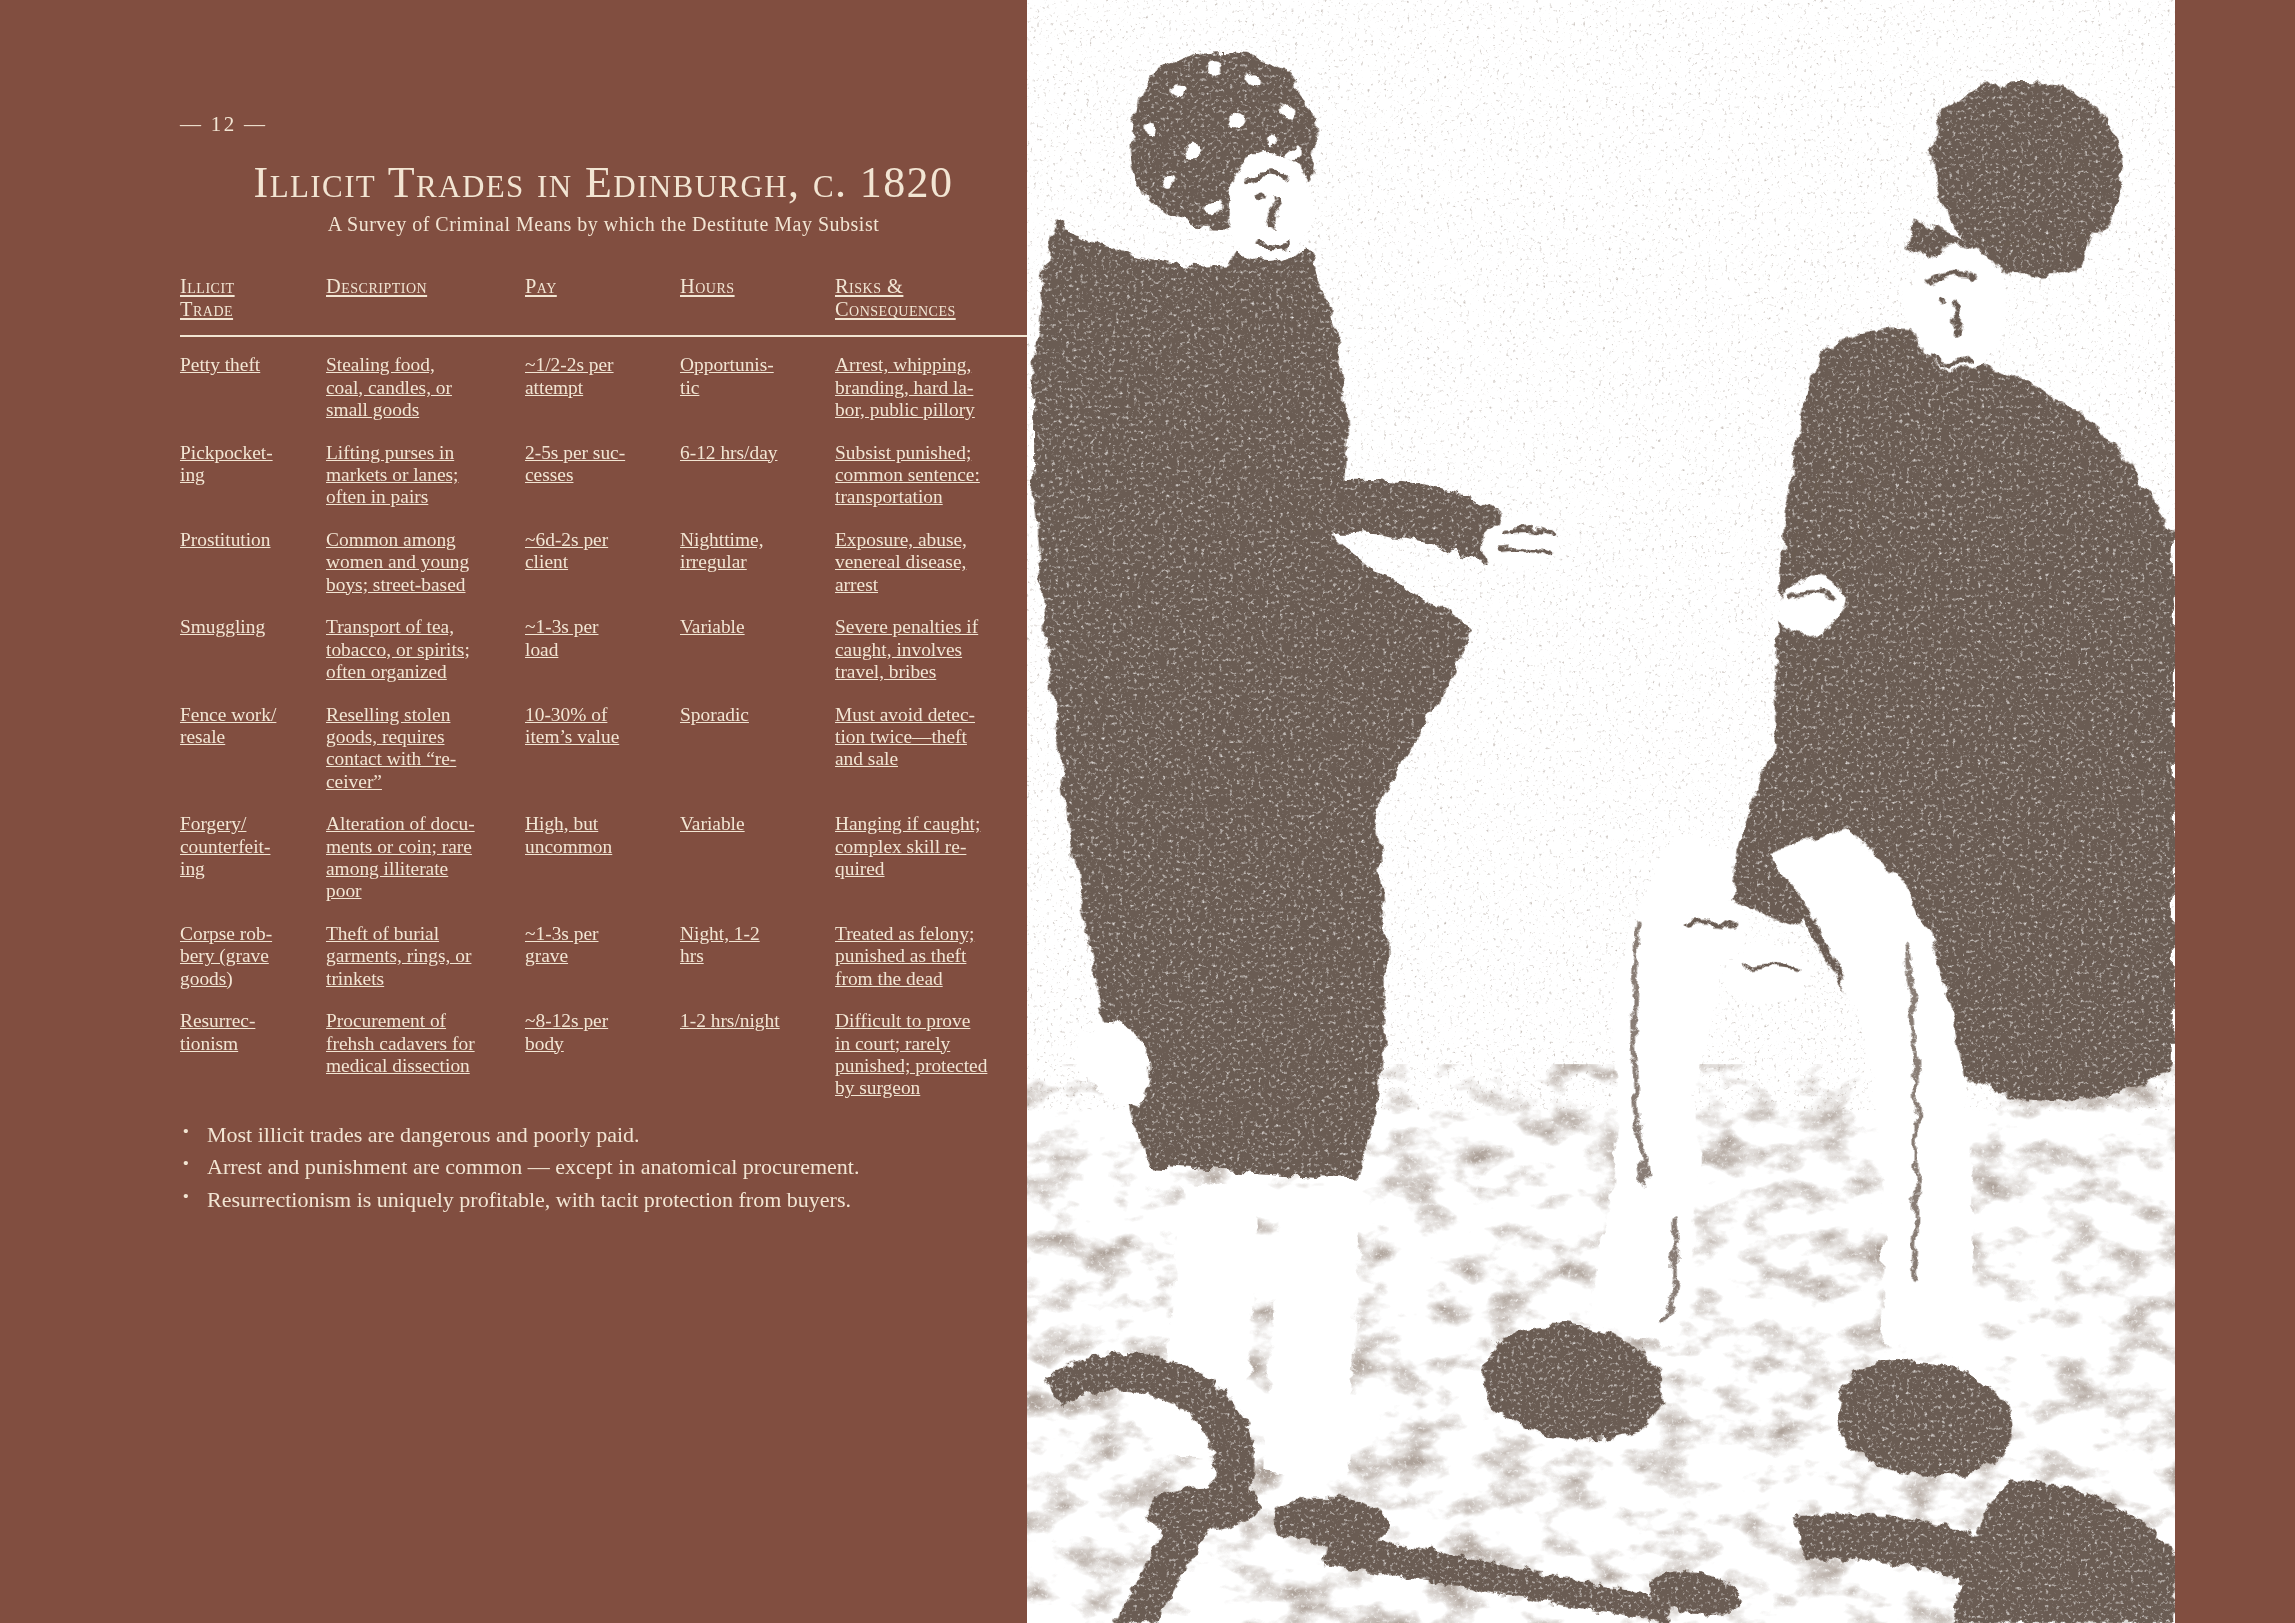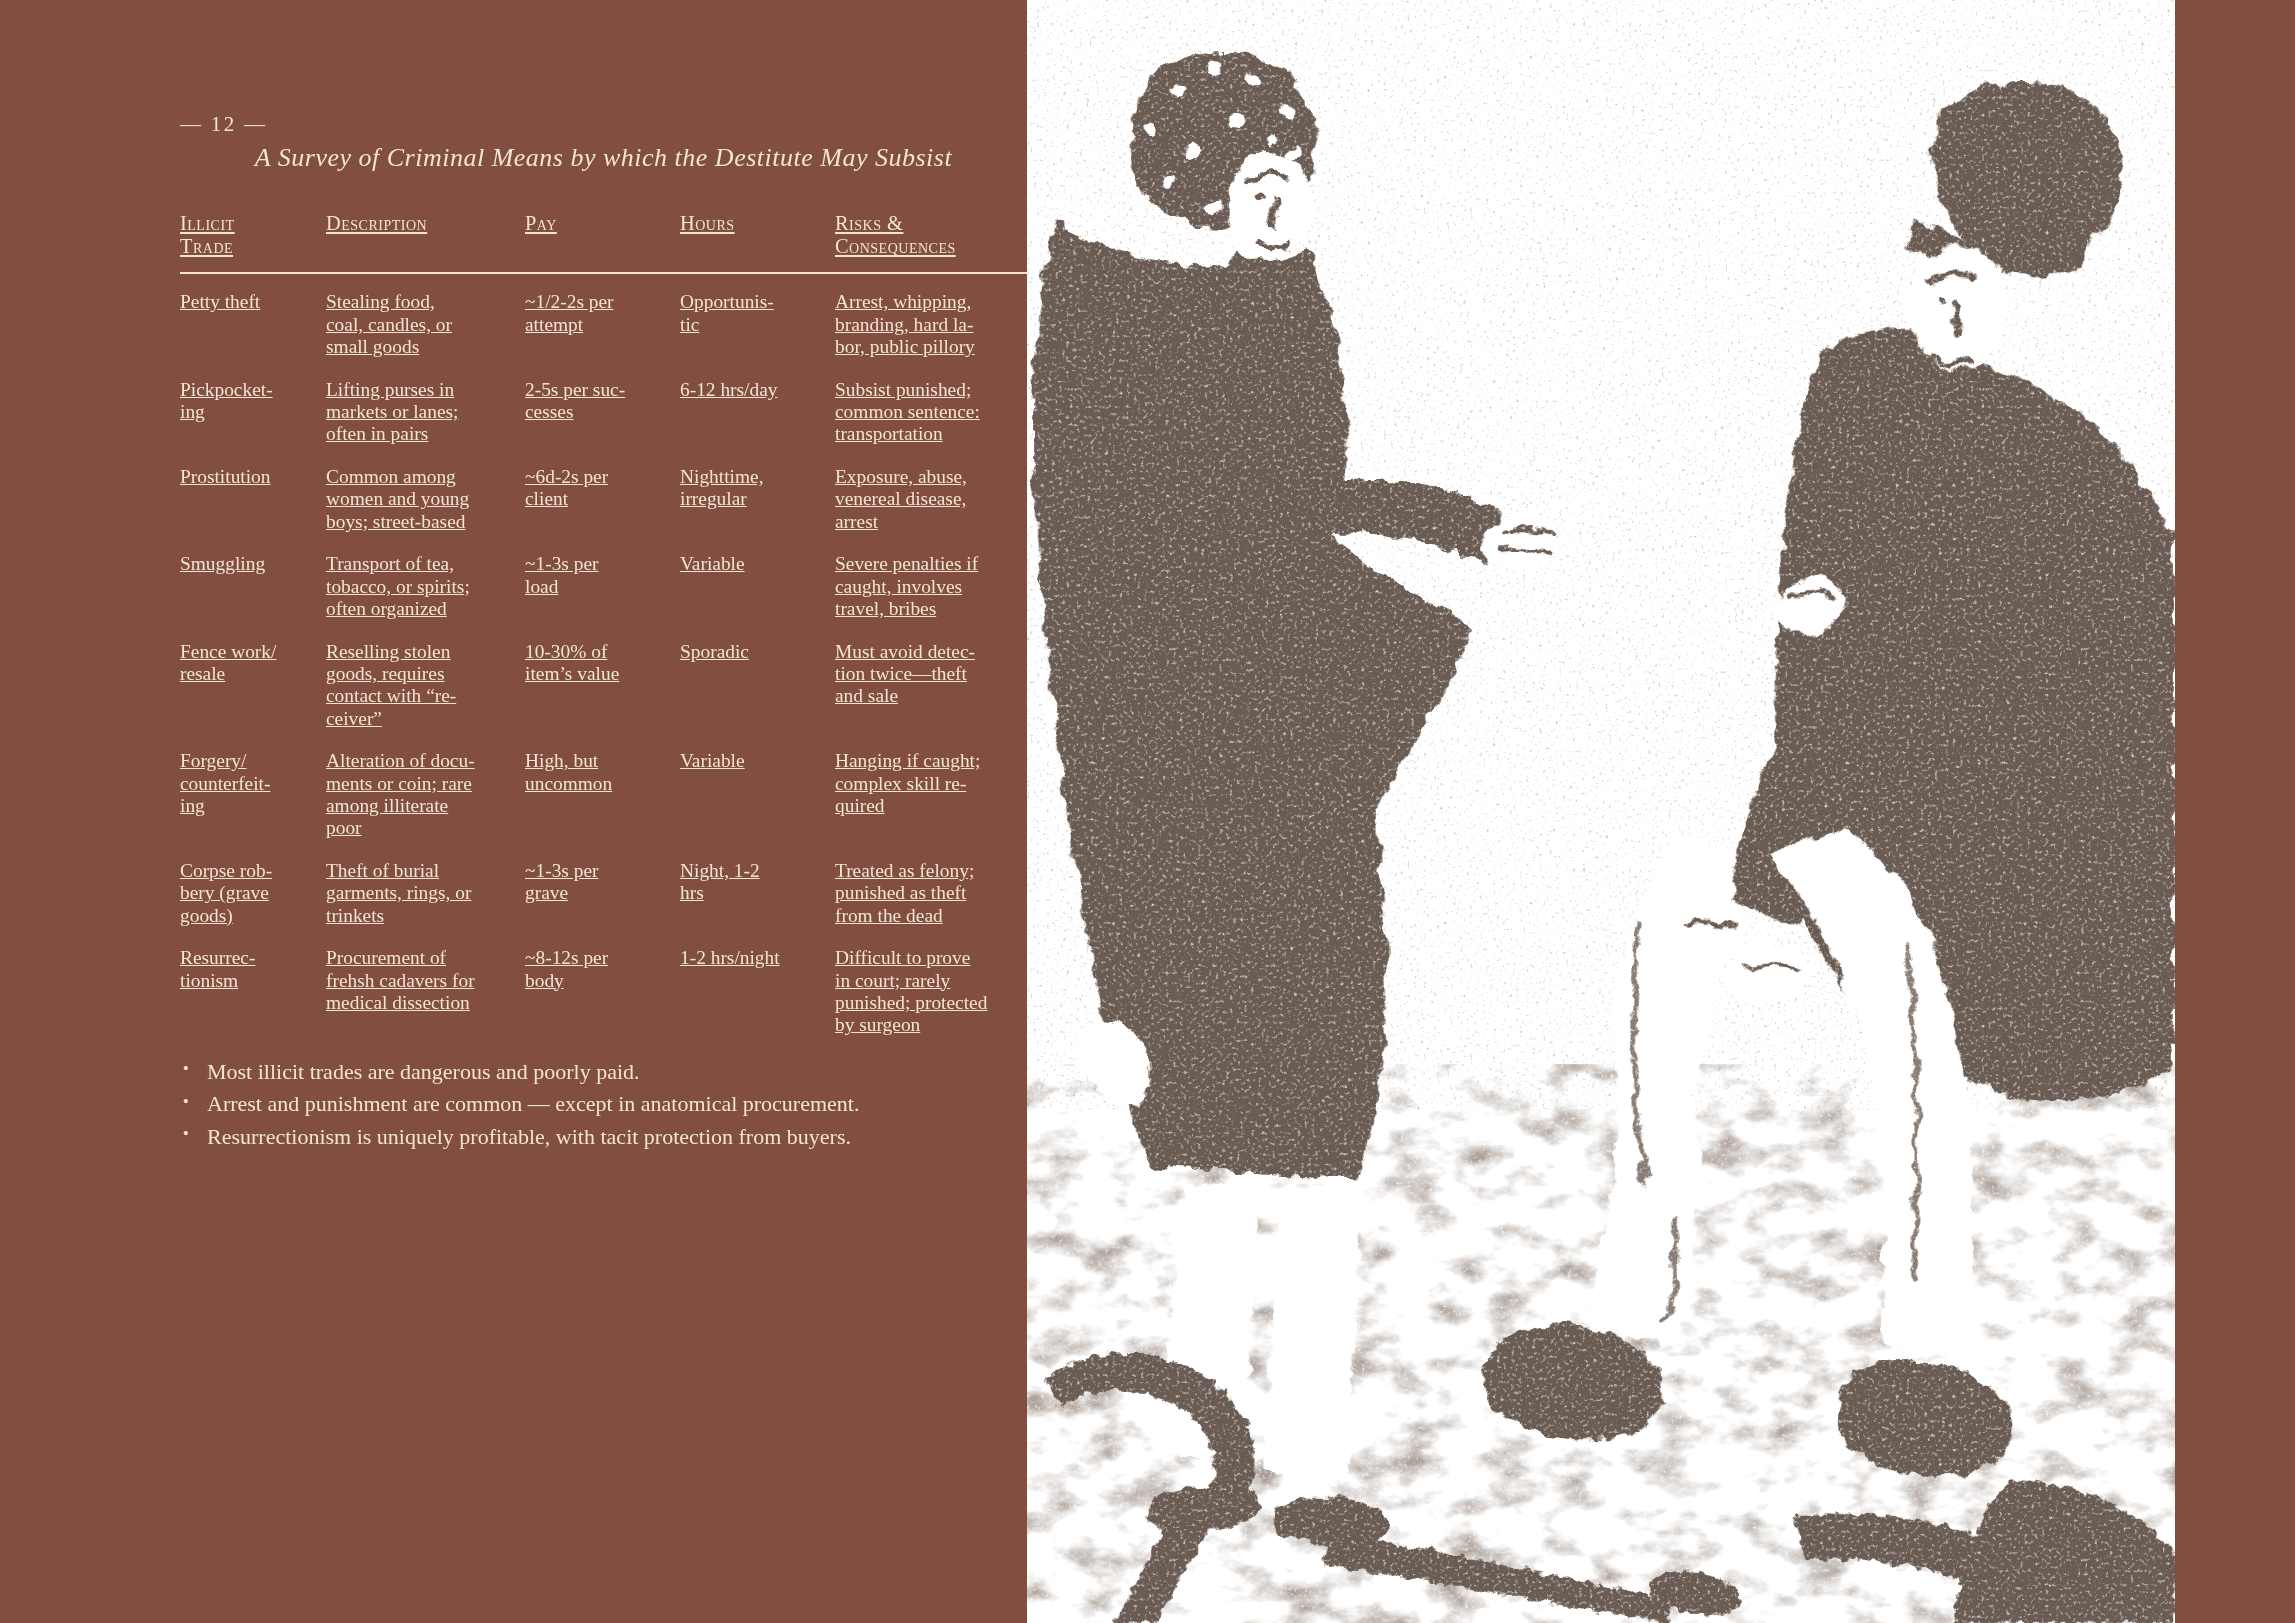--- a/index.html
+++ b/index.html
@@ -25,21 +25,21 @@
   .pagenum{
     font-size:21px;letter-spacing:2.3px;
   }
   h1.title{
     margin:22px 0 0 0;
     font-size:44px;font-weight:normal;font-variant:small-caps;
     letter-spacing:1.4px;text-align:center;line-height:1.08;
   }
   h2.subtitle{
     margin:6.5px 0 0 0;
-    font-size:26px;font-weight:normal;font-style:italic;
+    font-size:20px;font-weight:normal;
     text-align:center;line-height:1.1;letter-spacing:0.5px;
   }
   table.trades{
     margin-top:40px;width:847px;
     border-collapse:collapse;table-layout:fixed;text-decoration:underline;
   }
   thead tr{border-bottom:2.3px solid var(--text);}
   th{
     font-variant:small-caps;font-weight:normal;
     font-size:20.4px;line-height:1.12;
@@ -70,20 +70,21 @@
   .stroke-ink{stroke:var(--ink);fill:none;stroke-linecap:round;}
 </style>
 </head>
 <body>
 
 <div class="spread">
 
   <div class="page-left">
     <div class="content">
       <div class="pagenum">— 12 —</div>
+      <h1 class="title">Illicit Trades in Edinburgh, c. 1820</h1>
       <h2 class="subtitle">A Survey of Criminal Means by which the Destitute May Subsist</h2>
 
       <table class="trades">
         <colgroup>
           <col style="width:146px">
             <col style="width:199px">
             <col style="width:155px">
             <col style="width:155px">
             <col style="width:192px">
         </colgroup>

